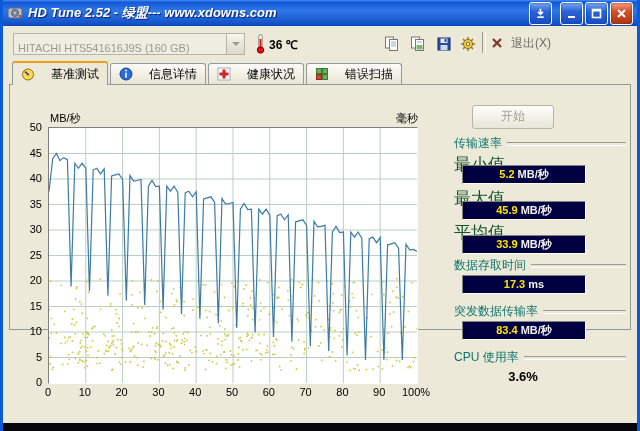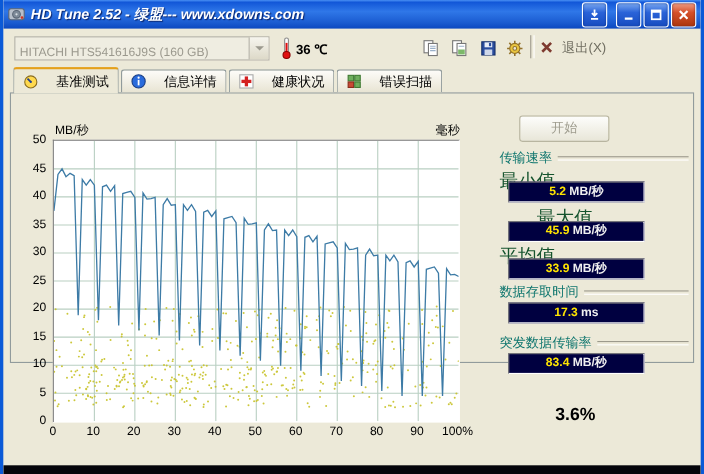--- a/index.html
+++ b/index.html
@@ -43,21 +43,21 @@
   
   .start-btn{position:absolute;left:462px;top:20px;width:80px;height:22px;border:1px solid #b8b5a0;border-radius:3px;
     background:linear-gradient(#fdfdfb,#e8e6d8);color:#9e9c8e;font-size:12px;text-align:center;line-height:20px;}
   .grp{position:absolute;left:444px;width:172px;display:flex;align-items:center;font-size:12px;color:#0f766e;white-space:nowrap;}
   .grp .rule{flex:1;height:2px;margin-left:5px;border-top:1px solid #9c9a8c;border-bottom:1px solid #fff;}
   .lbl{position:absolute;left:444px;font-size:17px;color:#14532d;}
   .vbox{position:absolute;left:452px;width:122px;height:17px;background:#000040;text-align:center;font-size:11px;font-weight:bold;line-height:17px;
     border-top:1px solid #808080;border-left:1px solid #808080;border-right:1px solid #fff;border-bottom:1px solid #fff;}
   .vbox .num{color:#ffe400;}
   .vbox .unit{color:#f0f0f0;margin-left:3px;}
-  .cpu-val{position:absolute;left:452px;width:122px;text-align:center;font-size:16px;font-weight:bold;color:#000;}
+  .cpu-val{position:absolute;left:452px;width:122px;text-align:center;font-size:13px;font-weight:bold;color:#000;}
   .bottom-bar{position:absolute;left:0;right:0;top:423px;height:8px;background:#05050a;}
 </style>
 </head>
 <body>
 
 <div class="window">
 
   <div class="titlebar">
     <span style="display:flex;">
       <svg width="16" height="16" viewBox="0 0 16 16">
@@ -719,21 +719,21 @@
     <div class="grp" style="top:50px;">
       <span>传输速率</span>
         <span class="rule"></span>
     </div>
 
     <span class="lbl" style="top:68px;">最小值</span>
     <div class="vbox" style="top:80px;">
       <span class="num">5.2</span><span class="unit">MB/秒</span>
     </div>
 
-    <span class="lbl" style="top:102px;margin-left:34px;">最大值</span>
+    <span class="lbl" style="top:102px;">最大值</span>
     <div class="vbox" style="top:116px;">
       <span class="num">45.9</span><span class="unit">MB/秒</span>
     </div>
 
     <span class="lbl" style="top:136px;">平均值</span>
     <div class="vbox" style="top:150px;">
       <span class="num">33.9</span><span class="unit">MB/秒</span>
     </div>
 
     <div class="grp" style="top:172px;">
@@ -745,18 +745,22 @@
     </div>
 
     <div class="grp" style="top:218px;">
       <span>突发数据传输率</span>
         <span class="rule"></span>
     </div>
     <div class="vbox" style="top:236px;">
       <span class="num">83.4</span><span class="unit">MB/秒</span>
     </div>
 
+    <div class="grp" style="top:264px;">
+      <span>CPU 使用率</span>
+        <span class="rule"></span>
+    </div>
     <div class="cpu-val" style="top:284px;">3.6%</div>
 
   </div>
 
   <div class="bottom-bar"></div>
 </div>
 
 </body></html>

